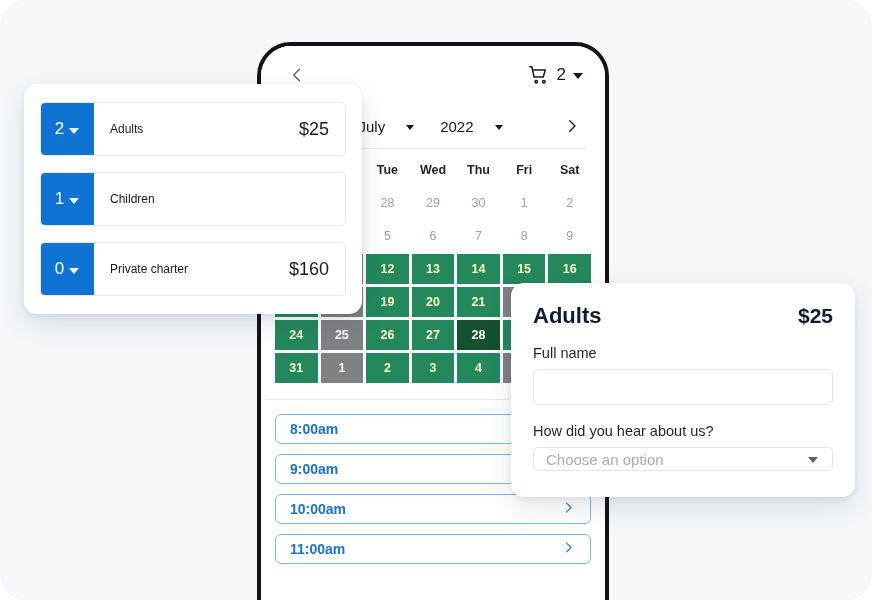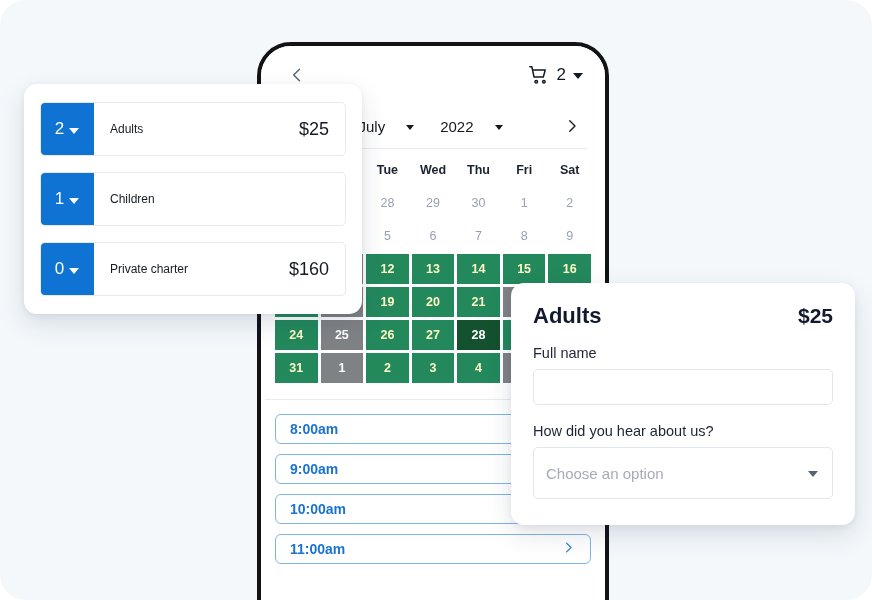--- a/index.html
+++ b/index.html
@@ -281,21 +281,21 @@
     padding: 0 10px;
     font-size: 14px;
     font-family: "Liberation Sans", sans-serif;
     color: #1d2433;
     outline: none;
     margin-bottom: 18px;
   }
   .select-box {
     position: relative;
     width: 100%;
-    height: 52px;
+    height: 24px;
     border: 1px solid #e3e7ec;
     border-radius: 5px;
     box-sizing: border-box;
     display: flex;
     align-items: center;
     padding: 0 12px;
     background: #ffffff;
   }
   .select-placeholder {
     font-size: 15px;

